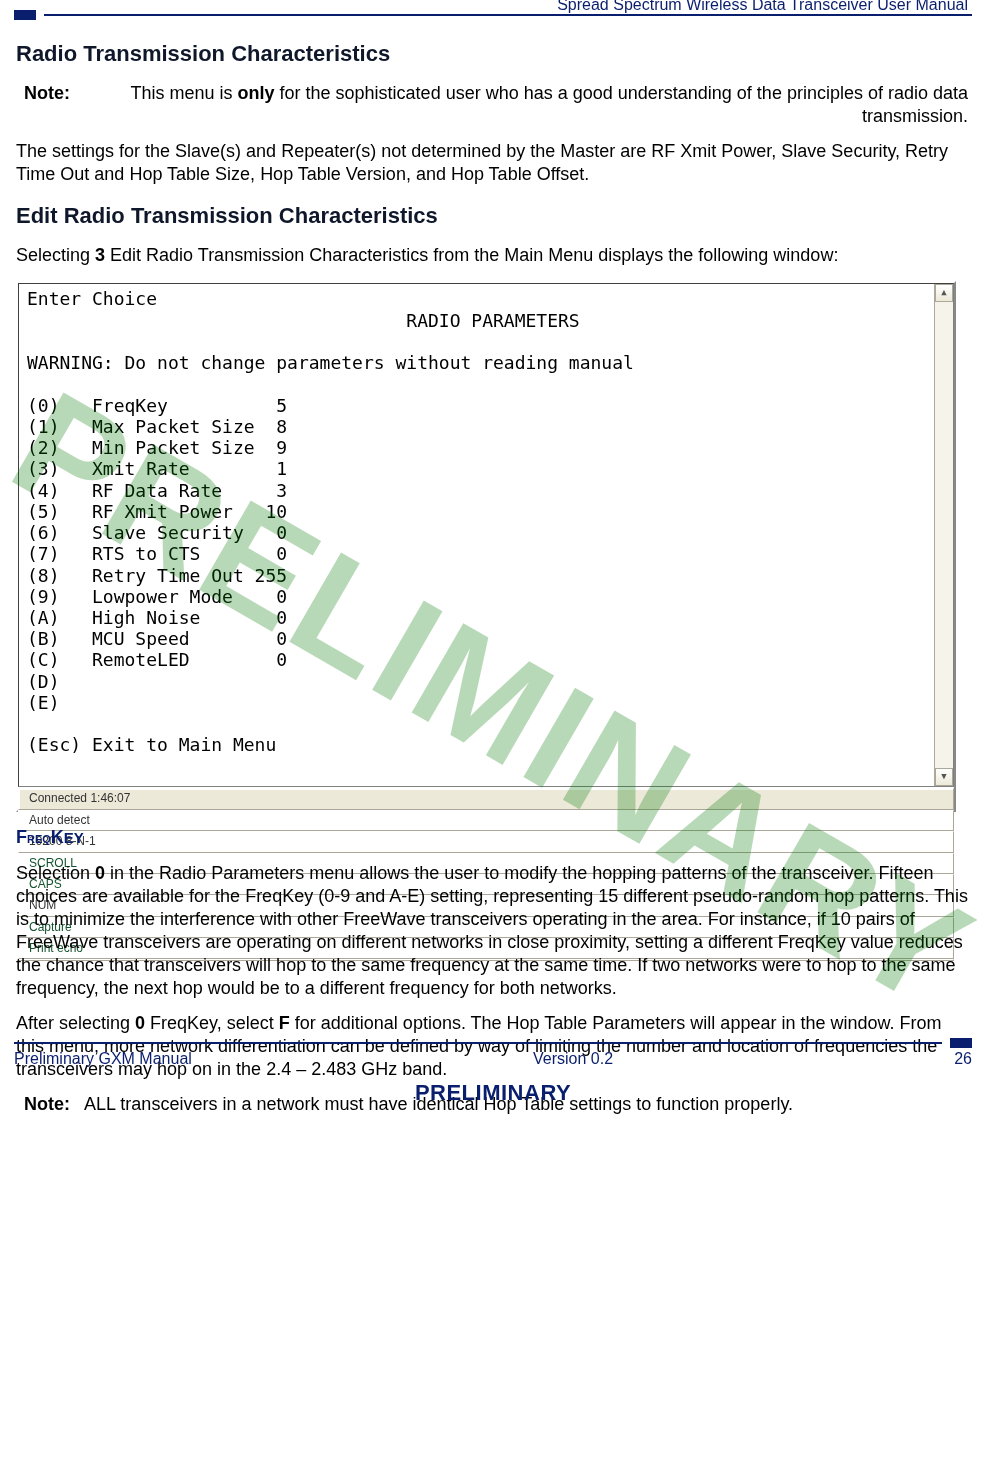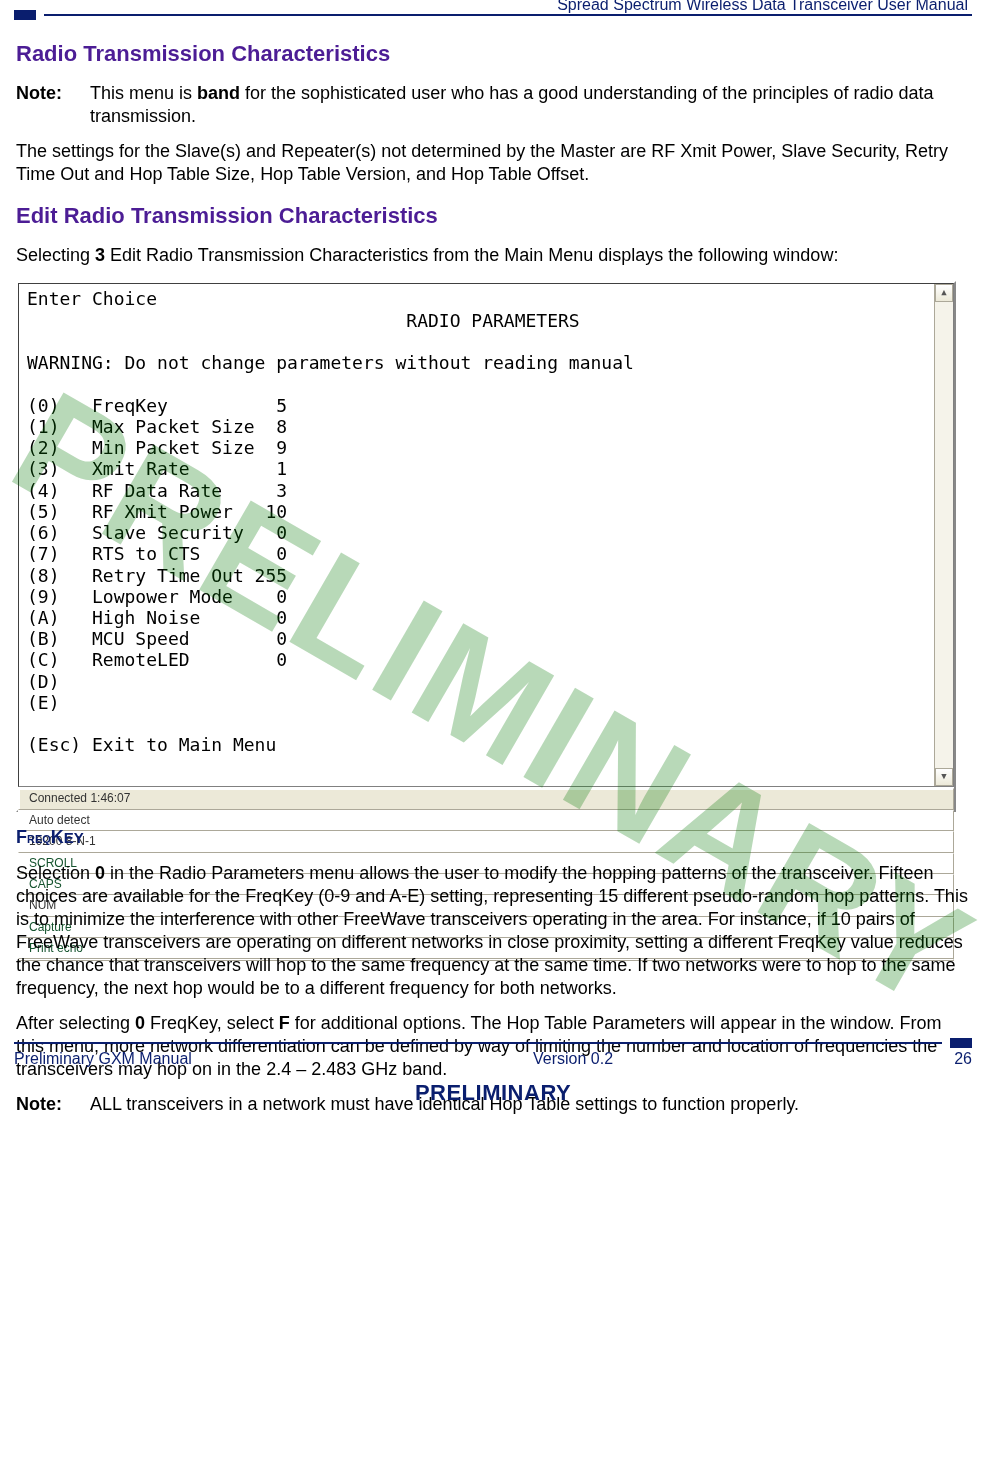--- a/index.html
+++ b/index.html
@@ -41,30 +41,31 @@
     text-align: right;
     margin: -24px 4px 24px 0;
     position: relative;
     top: -2px;
   }
   .content {
     padding: 0 4px 0 2px;
     line-height: 1.28;
   }
   h2.blue {
-    color: #4c1d95;
+    color: #0f172a;
     font-size: 22px;
     font-weight: bold;
     margin: 16px 0 14px 0;
   }
   p { margin: 12px 0; }
   .note-row {
     display: flex;
-    gap: 20px;
+    gap: 14px;
     margin: 12px 0;
+    text-align: right;
   }
   .note-row .label { font-weight: bold; flex: 0 0 54px; }
   .sub-hd {
     color: #0a1e6e;
     font-variant: small-caps;
     font-weight: bold;
     font-size: 18px;
     margin: 14px 0 2px 0;
   }
   .watermark {
@@ -213,21 +214,21 @@
   <div class="header-title">Spread Spectrum Wireless Data Transceiver User Manual</div>
 
   <div class="content">
 
     <h2 class="blue">Radio Transmission Characteristics</h2>
 
 
     <div class="note-row">
       <div class="label">Note:</div>
       <div>
-        <span>This menu is </span><b>band</b><span> for the sophisticated user who has a good understanding of the principles of radio data transmission.</span>
+        <span>This menu is </span><b>only</b><span> for the sophisticated user who has a good understanding of the principles of radio data transmission.</span>
       </div>
     </div>
 
     <p>The settings for the Slave(s) and Repeater(s) not determined by the Master are RF Xmit Power, Slave Security, Retry Time Out and Hop Table Size, Hop Table Version, and Hop Table Offset.</p>
 
     <h2 class="blue">Edit Radio Transmission Characteristics</h2>
 
     <p>
       <span>Selecting </span><b>3</b><span> Edit Radio Transmission Characteristics from the Main Menu displays the following window:</span>
     </p>

